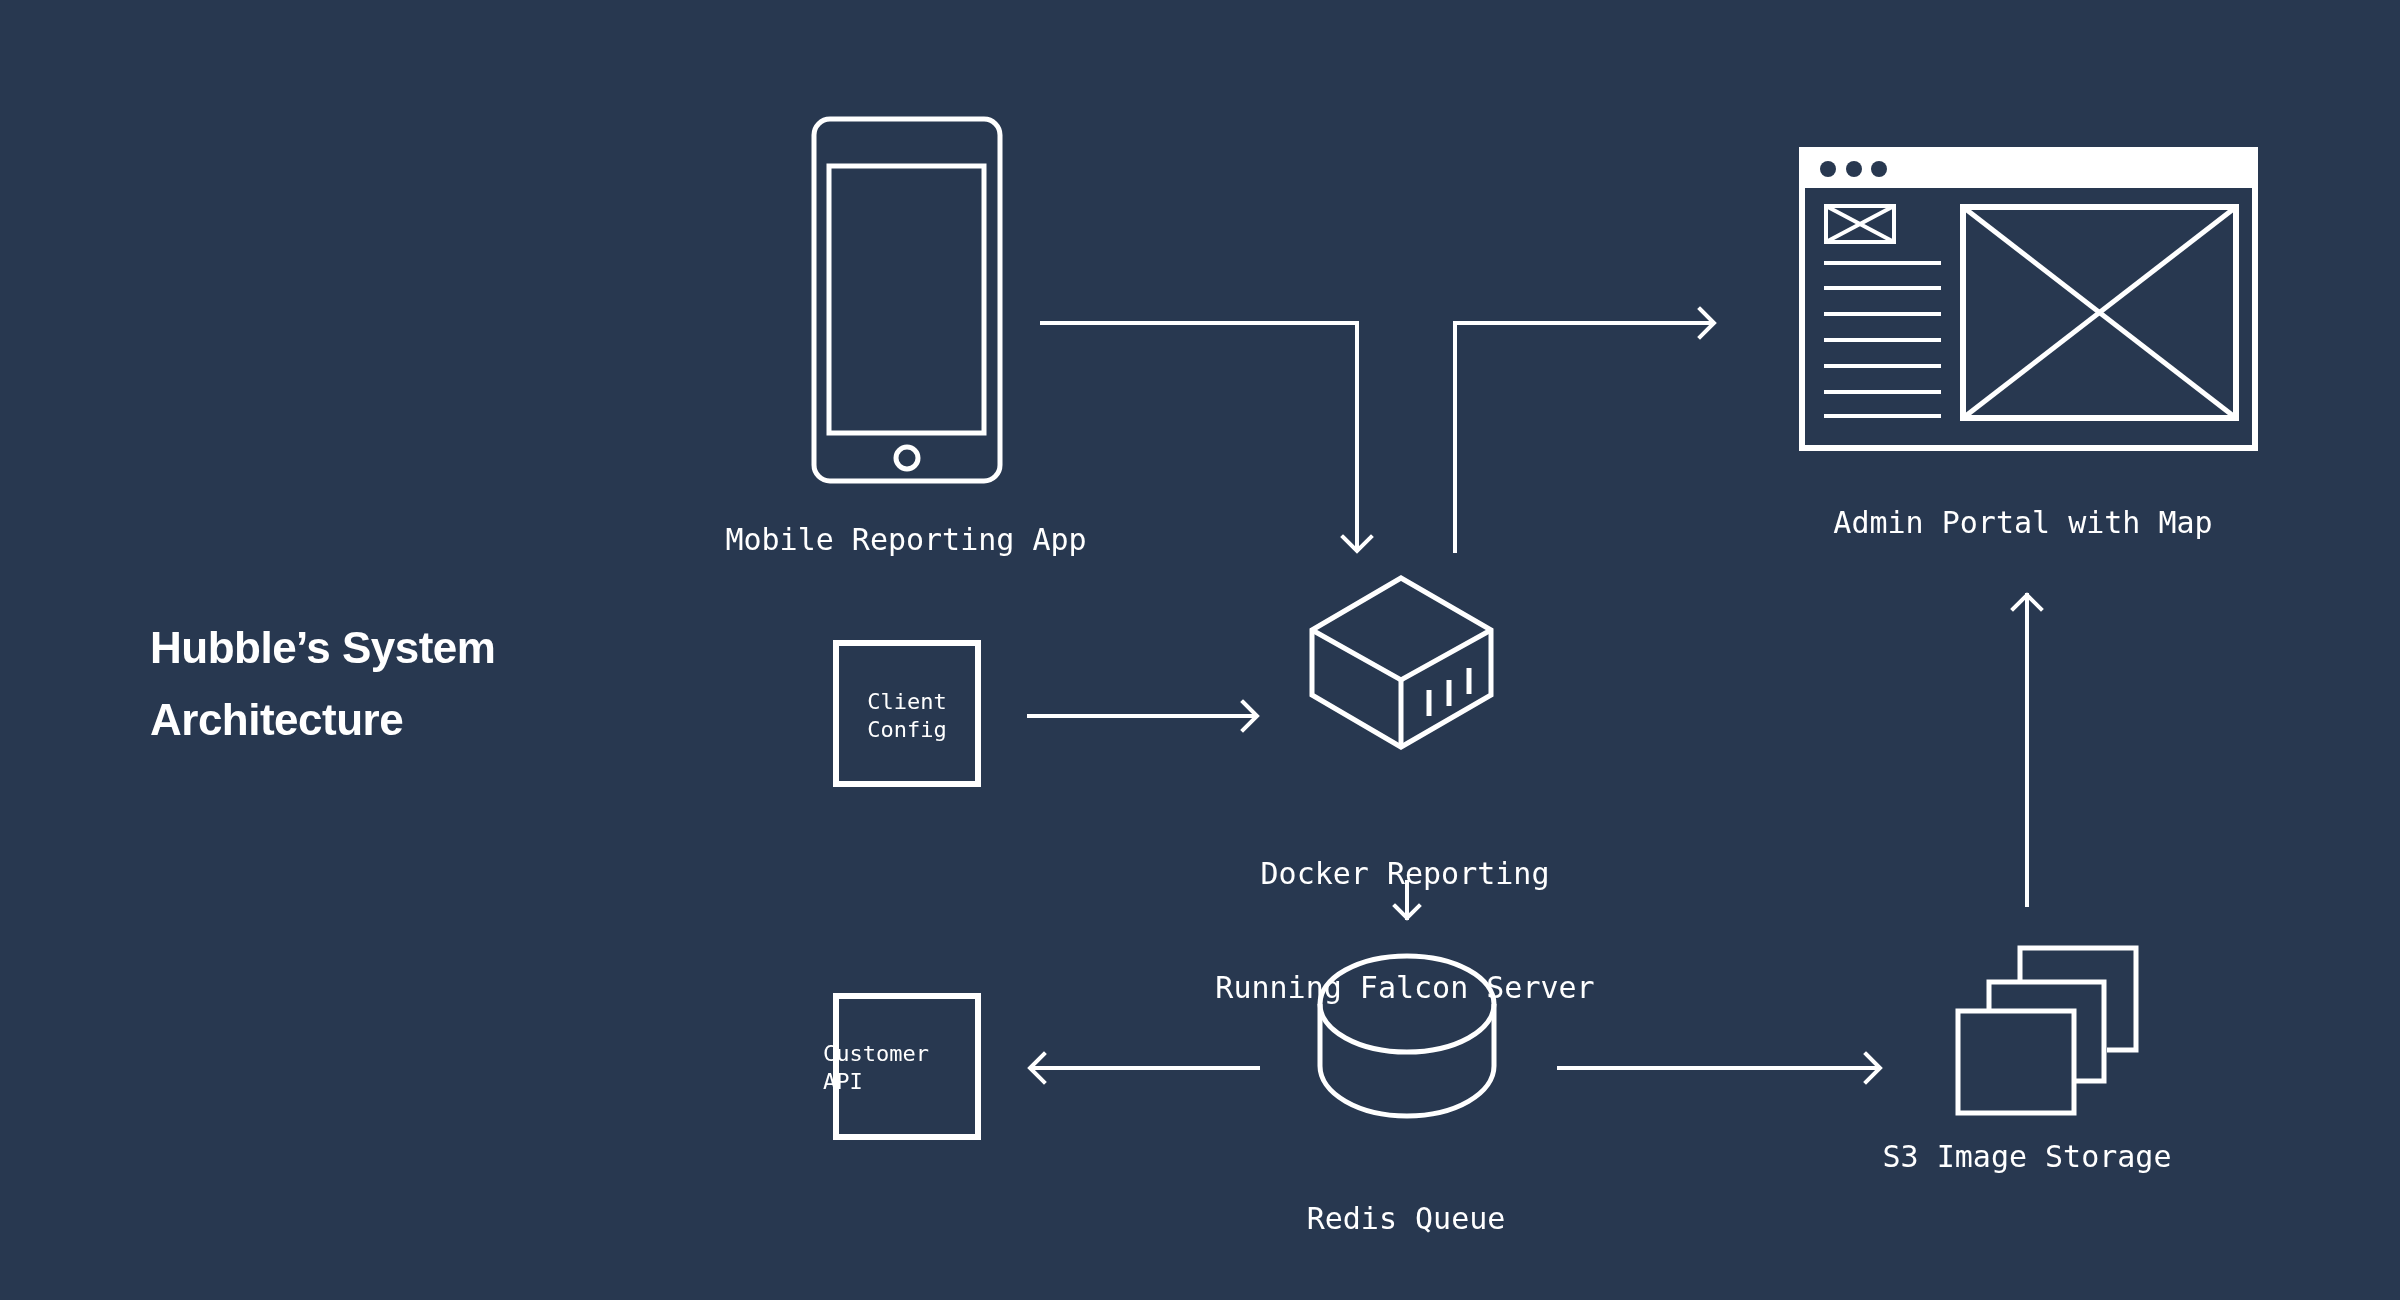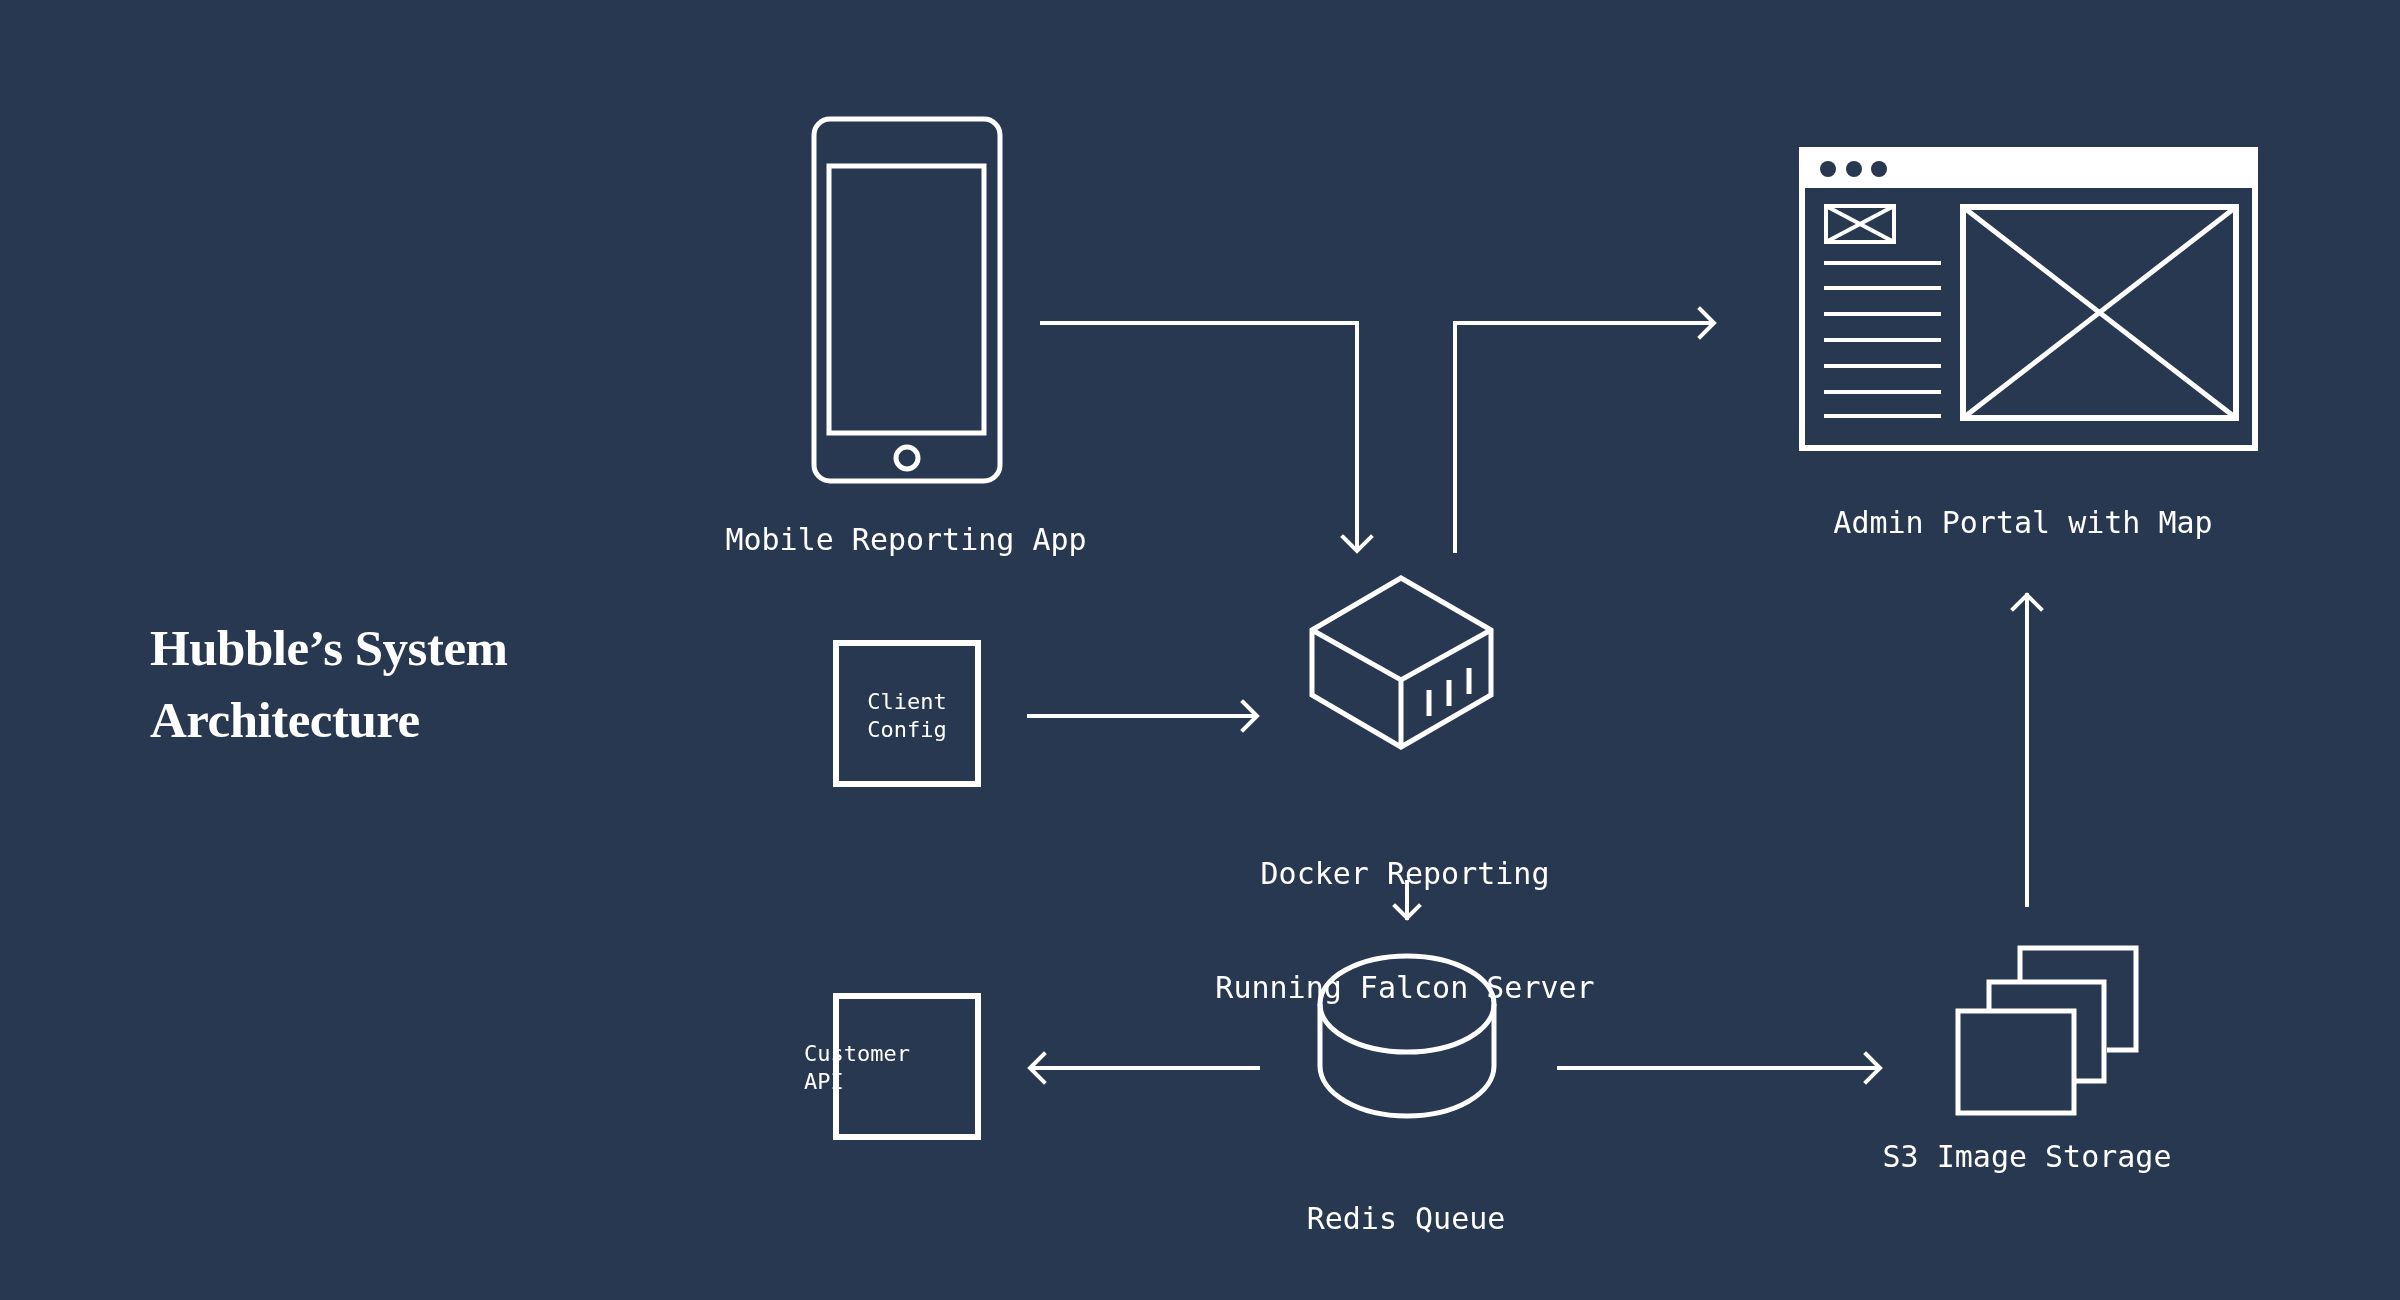--- a/index.html
+++ b/index.html
@@ -6,22 +6,22 @@
   body {
     width: 2400px; height: 1300px; overflow: hidden;
     background: #283850;
     position: relative;
     font-family: "DejaVu Sans Mono", "Liberation Mono", monospace;
     color: #ffffff;
   }
   #diagram { position: absolute; left: 0; top: 0; }
   .title {
     position: absolute; left: 150px; top: 612px;
-    font-family: Liberation Serif, serif;
-    font-weight: 700; font-size: 51px; line-height: 72px;
+    font-family: Liberation Sans, sans-serif;
+    font-weight: 700; font-size: 44px; line-height: 72px;
     color: #ffffff; margin: 0; letter-spacing: -0.5px;
   }
   .title span { display: block; }
   .label {
     position: absolute; text-align: center; white-space: pre;
     font-size: 30px; line-height: 38px; color: #ffffff;
     transform: translateX(-50%);
   }
   .box-label {
     position: absolute; 
@@ -141,21 +141,21 @@
 <div class="box-label" style="left:907px; top:716px;">
   <span>Client</span>
   <span>Config</span>
 </div>
 
 <div class="label" style="left:1405px; top:779px;">
   <span>Docker Reporting</span>
   <span>Running Falcon Server</span>
 </div>
 
-<div class="box-label" style="left:857px; top:1068px;">
+<div class="box-label" style="left:876px; top:1068px;">
   <span>Customer</span>
   <span>API</span>
 </div>
 
 <div class="label" style="left:1406px; top:1200px;">Redis Queue</div>
 
 <div class="label" style="left:2027px; top:1138px;">S3 Image Storage</div>
 
 <div class="label" style="left:2023px; top:504px;">Admin Portal with Map</div>
 

